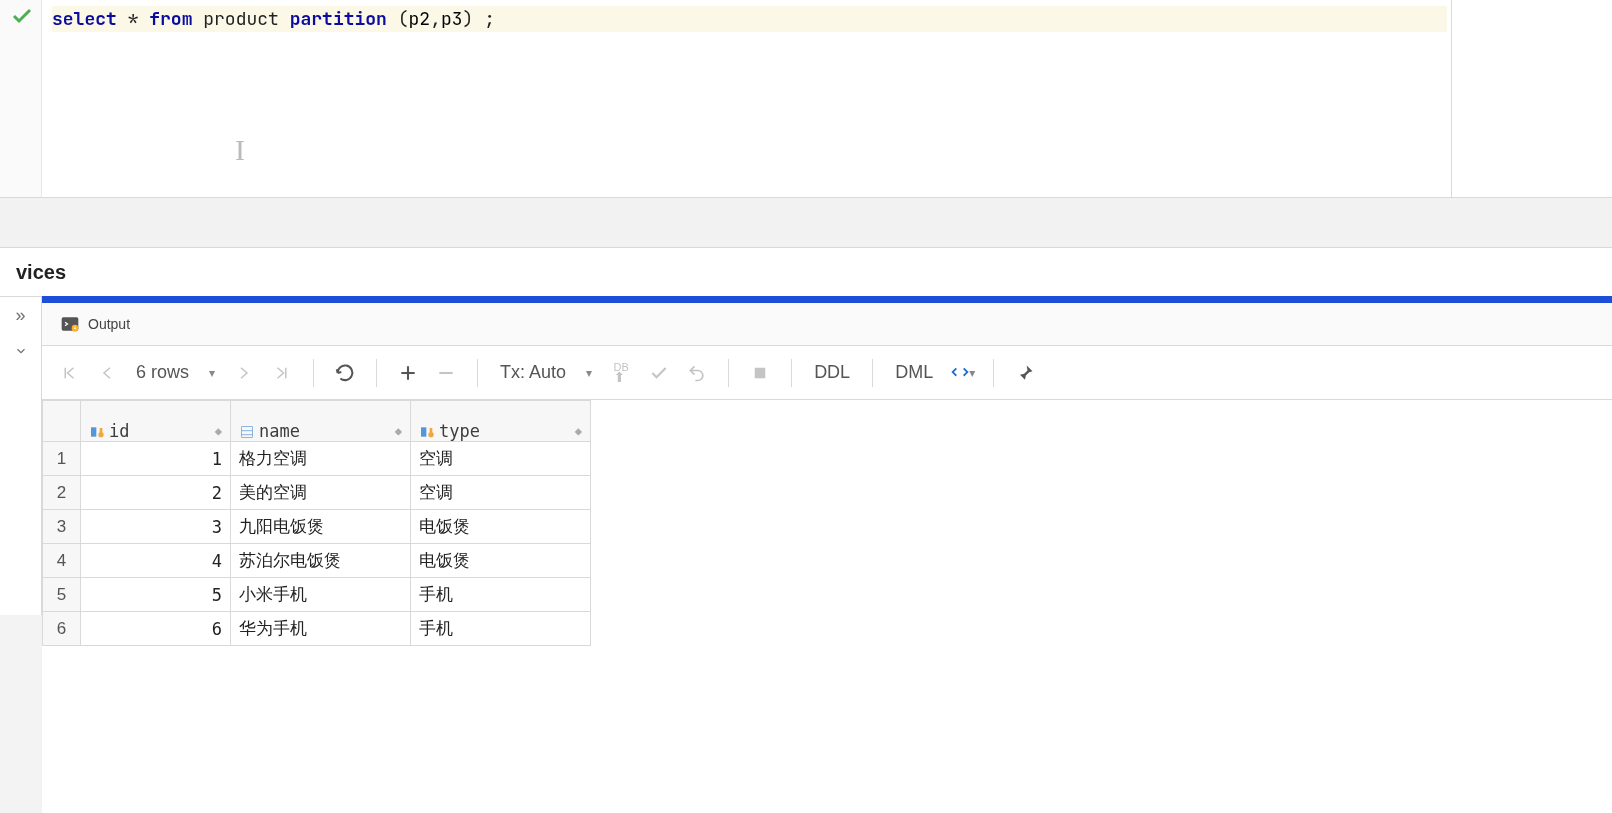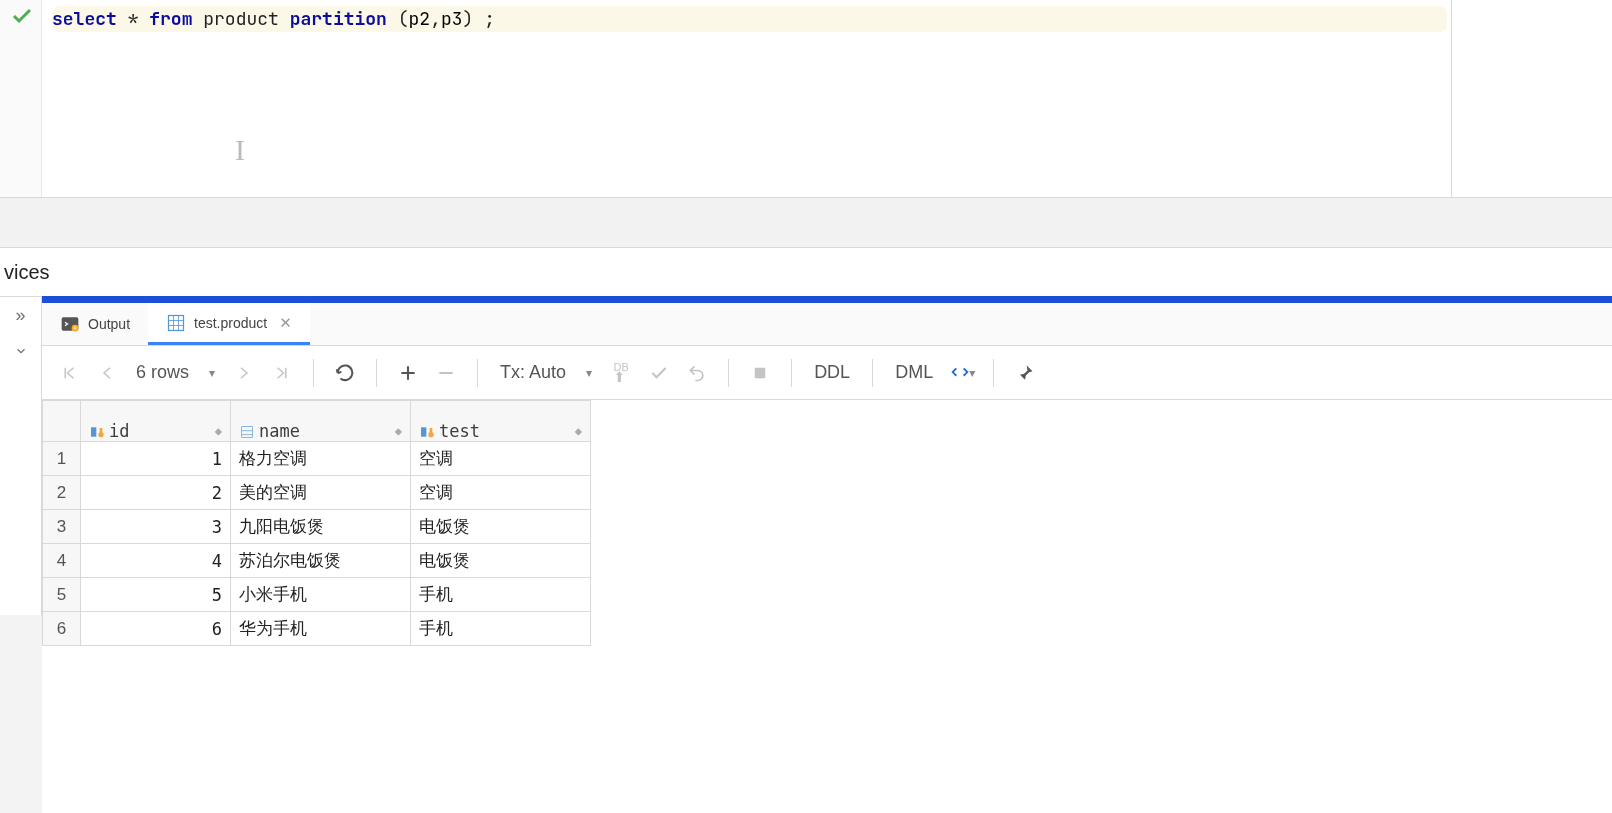--- a/index.html
+++ b/index.html
@@ -40,21 +40,20 @@
     position: absolute;
     left: 52px; top: 6px; right: 165px;
     height: 26px;
     background: #fbf8e8;
     font-family: "JetBrains Mono", Consolas, monospace;
     font-size: 18px;
     line-height: 26px;
     white-space: pre;
     display: flex;
     align-items: center;
-    border-radius: 7px;
   }
   .sql-line .tok-kw  { color: #0b0b9e; font-weight: bold; }
   .sql-line .tok-op  { color: #222; }
   .sql-line .tok-id  { color: #222; }
   .sql-line .tok-nm  { color: #000000; }
   .sql-cursor {
     position: absolute;
     left: 235px; top: 135px;
     width: 2px; height: 34px;
     color: #bbb; font-size: 30px; line-height: 30px;
@@ -72,24 +71,25 @@
     position: absolute;
     left: 0; right: 0; top: 198px;
     height: 50px;
     background: #f2f2f2;
     border-bottom: 1px solid #d9d9d9;
   }
 
   
   .panel-label {
     position: absolute;
-    left: 4px; top: 257px;
+    left: 16px; top: 257px;
     font-size: 20px;
     color: #222;
     padding: 4px 0 4px 0;
+    font-weight: bold;
   }
 
   
   .left-strip {
     position: absolute;
     left: 0; top: 296px;
     width: 42px; height: 517px;
     border-top: 1px solid #d9d9d9;
     border-right: 1px solid #d9d9d9;
     background: #fff;
@@ -232,33 +232,20 @@
   <div class="tab">
     <span class="tab-icon">
       <svg width="20" height="20" viewBox="0 0 24 24">
           <rect x="2" y="4" width="20" height="16" rx="2" fill="#555"></rect>
           <path d="M6 10l3 2-3 2" stroke="#fff" stroke-width="1.5" fill="none"></path>
           <circle cx="18" cy="17" r="4" fill="#ffb020"></circle>
           <path d="M18 15v3m0 0l1-1m-1 1l-1-1" stroke="#fff" stroke-width="1"></path>
         </svg>
     </span>
     <span>Output</span>
-  </div>
-  <div class="tab active">
-    <span class="tab-icon">
-      <svg width="20" height="20" viewBox="0 0 24 24">
-          <rect x="3" y="3" width="18" height="18" fill="none" stroke="#5596d8" stroke-width="1.5"></rect>
-          <line x1="3" y1="9" x2="21" y2="9" stroke="#5596d8"></line>
-          <line x1="3" y1="15" x2="21" y2="15" stroke="#5596d8"></line>
-          <line x1="9" y1="3" x2="9" y2="21" stroke="#5596d8"></line>
-          <line x1="15" y1="3" x2="15" y2="21" stroke="#5596d8"></line>
-        </svg>
-    </span>
-    <span>test.product</span>
-    <span class="close-x">✕</span>
   </div>
 </div>
 
 <div class="result-toolbar">
   <span class="tb-btn disabled">
     <svg width="18" height="18" viewBox="0 0 24 24">
         <path d="M7 5v14M18 5l-8 7 8 7" stroke="#c4c4c4" stroke-width="2" fill="none"></path>
       </svg>
   </span>
   <span class="tb-btn disabled">
@@ -376,21 +363,21 @@
       <th class="col-type">
         <span class="col-header-inner">
           <span style="display:flex;align-items:center;gap:4px;">
             <span class="key-icon">
               <svg width="16" height="16" viewBox="0 0 24 24">
                   <rect x="3" y="5" width="8" height="14" fill="#5596d8"></rect>
                   <circle cx="18" cy="16" r="4" fill="#f2a73b"></circle>
                   <rect x="16" y="6" width="4" height="7" fill="#f2a73b"></rect>
                 </svg>
             </span>
-            <span>test</span>
+            <span>type</span>
           </span>
           <span class="sort-icon">◆</span>
         </span>
       </th>
     </tr>
   </thead>
   <tbody id="grid-body">
       <tr>
         <td class="rownum">1</td>
         <td class="col-id">1</td>

